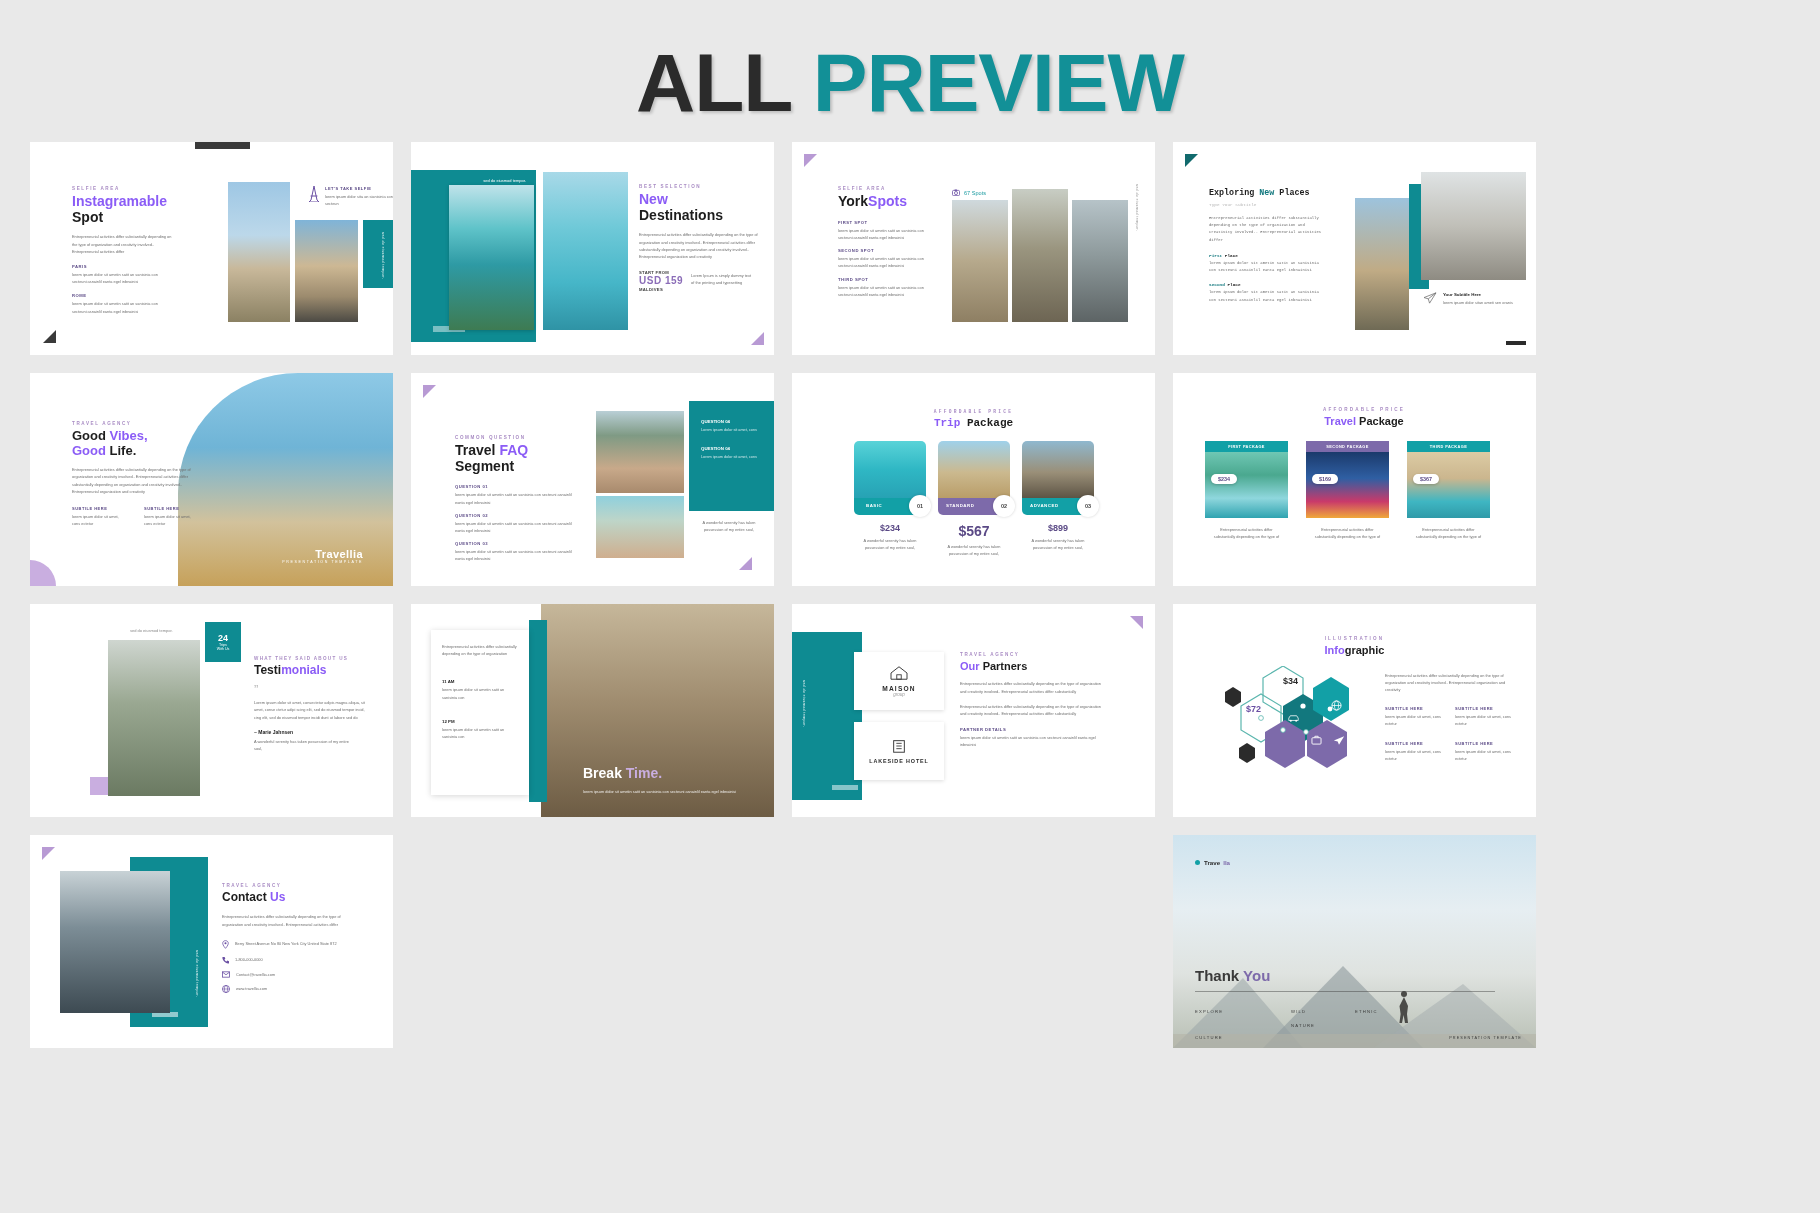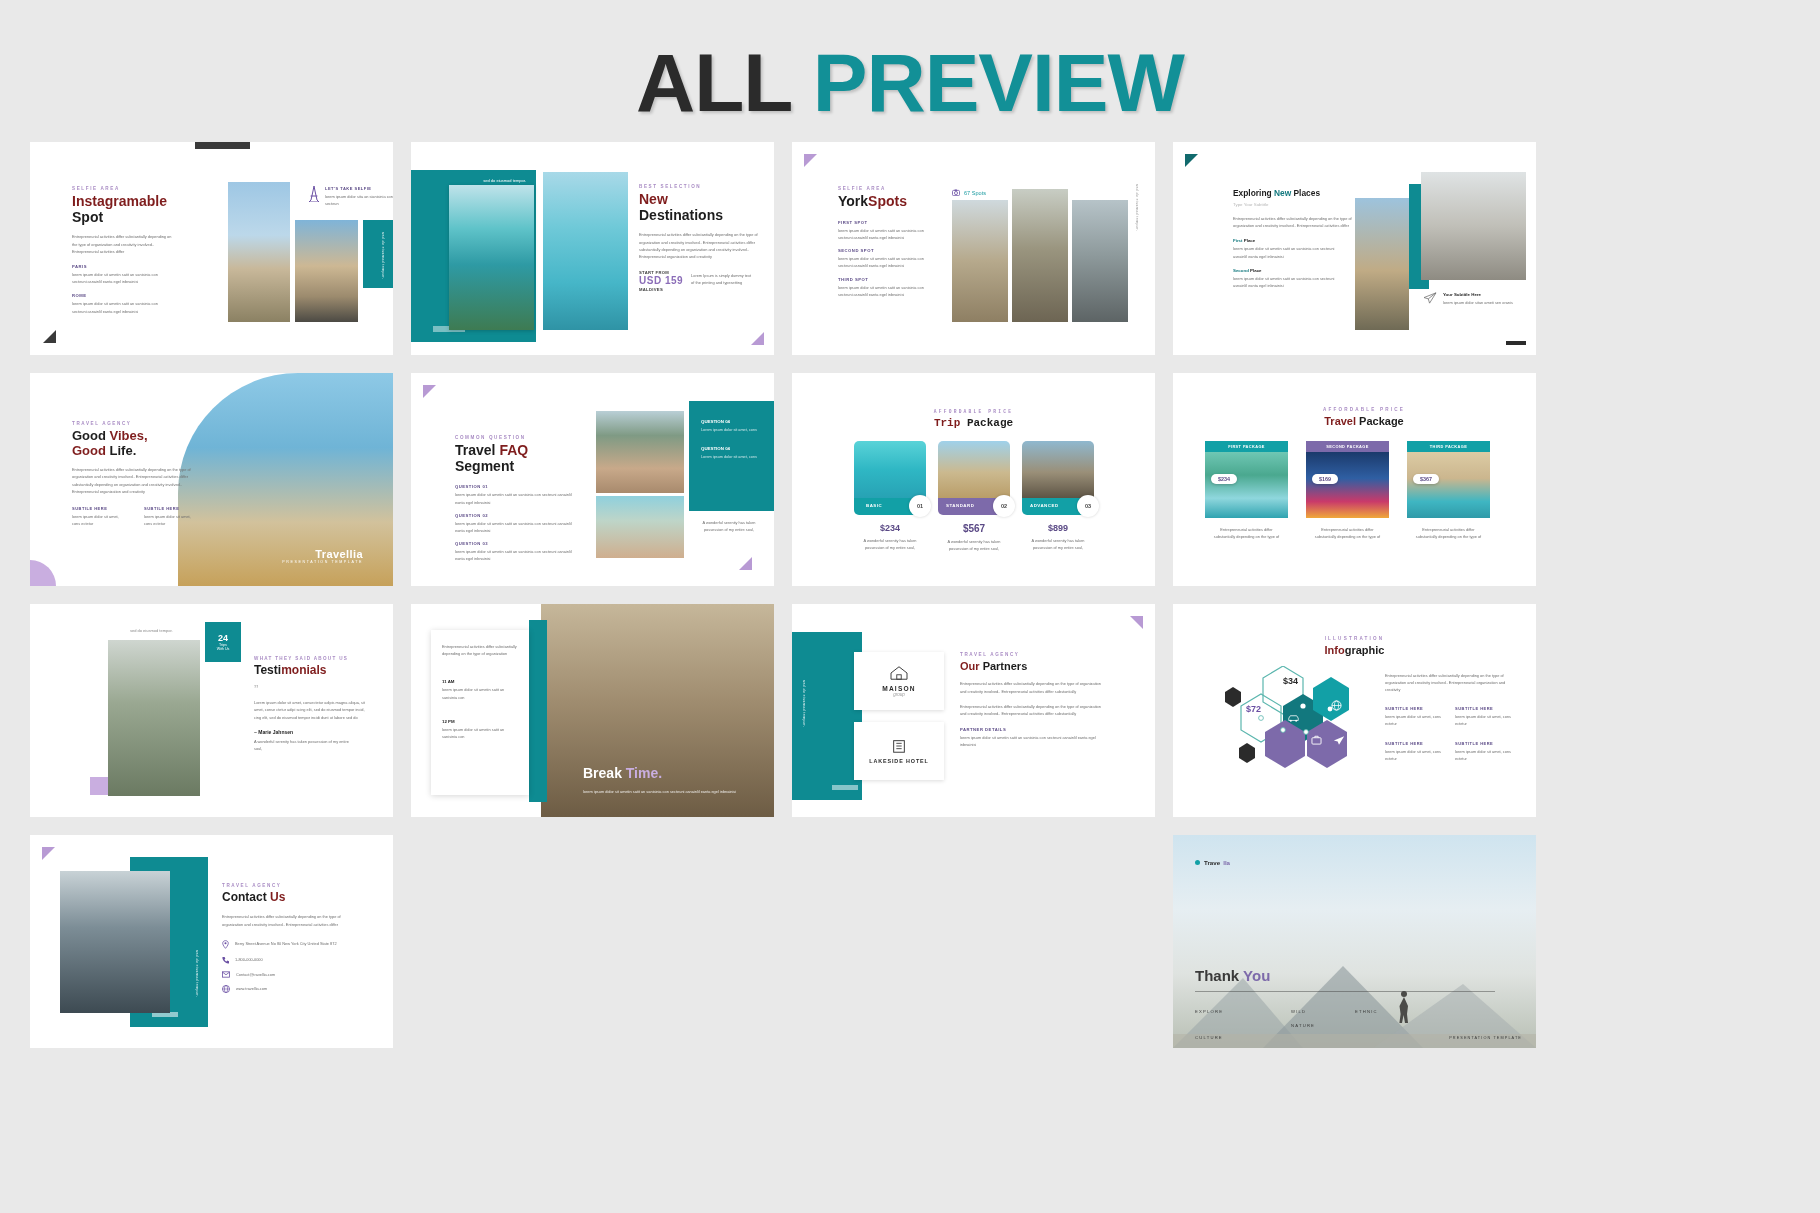--- a/index.html
+++ b/index.html
@@ -37,21 +37,21 @@
     overflow: hidden;
     flex: none;
   }
 
   
   .eyebrow {
     font-size: 4.6px; letter-spacing: 1.6px; color: #a98cc4;
     font-weight: bold; text-transform: uppercase;
   }
   .h1 { font-size: 14px; font-weight: bold; color: #1d1d1d; line-height: 1.12; }
-  .h1 .pv { color: #7f1d1d; }
+  .h1 .pv { color: #8b5cf6; }
   .body-txt {
     font-size: 3.9px; color: #6d6d6d; line-height: 1.85;
   }
   .mini-head {
     font-size: 4.2px; font-weight: bold; color: #5b4a86;
     letter-spacing: .5px; text-transform: uppercase;
   }
   .tri-purple {
     width: 0; height: 0;
     border-left: 13px solid #b89ad4;
@@ -211,21 +211,21 @@
       <div class="photo ph-desert" style="position:absolute;left:160px;top:58px;width:56px;height:122px;"></div>
       <div class="photo ph-friends" style="position:absolute;left:220px;top:47px;width:56px;height:133px;"></div>
       <div class="photo ph-cliff" style="position:absolute;left:280px;top:58px;width:56px;height:122px;"></div>
       <div class="vertical-txt" style="position:absolute;right:16px;top:42px;color:#8a8a8a;">sed do eiusmod tempor.</div>
     </div>
 
     <div class="slide">
       <div style="position:absolute;left:12px;top:12px;">
         <div class="tri-teal"></div>
       </div>
-      <div style="position:absolute;left:60px;top:46px;width:122px;">
+      <div style="position:absolute;left:36px;top:46px;width:122px;font-family:Liberation Mono, monospace;">
         <div style="font-size:8.4px;font-weight:bold;color:#1d1d1d;">
           <span>Exploring </span><span class="tl" style="color:#12787e">New</span><span> Places</span>
         </div>
         <div style="font-size:4.4px;color:#b7b7b7;margin-top:4px;">Type Your Subtitle</div>
         <div class="body-txt" style="margin-top:8px;width:120px;">Entrepreneurial activities differ substantially depending on the type of organization and creativity involved.. Entrepreneurial activities differ</div>
         <div style="margin-top:9px;">
           <div style="font-size:4.4px;font-weight:bold;color:#1d1d1d;"><span style="color:#12787e">First</span><span> Place</span></div>
           <div class="body-txt" style="margin-top:2px;width:115px;">lorem ipsum dolor sit ametin satit an sanisinia con secteuni asnainlil eanta egel inbnainisi</div>
         </div>
         <div style="margin-top:8px;">
@@ -335,21 +335,21 @@
           </div>
           <div style="text-align:center;margin-top:8px;font-size:9px;font-weight:bold;color:#5b4a86;">$234</div>
           <div class="body-txt" style="text-align:center;margin-top:4px;padding:0 6px;">A wonderful serenity has taken possession of my entire soul,</div>
         </div>
         <div style="width:72px;">
           <div class="photo ph-jeep" style="width:72px;height:57px;border-radius:5px 5px 0 0;"></div>
           <div style="position:relative;background:#7d6aaa;height:17px;border-radius:0 0 5px 5px;">
             <div style="position:absolute;left:8px;top:5px;font-size:4.4px;font-weight:bold;color:#fff;letter-spacing:.5px;">STANDARD</div>
             <div style="position:absolute;right:-5px;top:-3px;width:22px;height:22px;border-radius:50%;background:#fff;box-shadow:0 0 3px rgba(0,0,0,.18);display:flex;align-items:center;justify-content:center;font-size:5.5px;font-weight:bold;color:#444;">02</div>
           </div>
-          <div style="text-align:center;margin-top:8px;font-size:10px;font-weight:bold;color:#5b4a86;">$567</div>
+          <div style="text-align:center;margin-top:8px;font-size:14px;font-weight:bold;color:#5b4a86;">$567</div>
           <div class="body-txt" style="text-align:center;margin-top:4px;padding:0 6px;">A wonderful serenity has taken possession of my entire soul,</div>
         </div>
         <div style="width:72px;">
           <div class="photo ph-bike" style="width:72px;height:57px;border-radius:5px 5px 0 0;"></div>
           <div style="position:relative;background:#12a0a6;height:17px;border-radius:0 0 5px 5px;">
             <div style="position:absolute;left:8px;top:5px;font-size:4.4px;font-weight:bold;color:#fff;letter-spacing:.5px;">ADVANCED</div>
             <div style="position:absolute;right:-5px;top:-3px;width:22px;height:22px;border-radius:50%;background:#fff;box-shadow:0 0 3px rgba(0,0,0,.18);display:flex;align-items:center;justify-content:center;font-size:5.5px;font-weight:bold;color:#444;">03</div>
           </div>
           <div style="text-align:center;margin-top:8px;font-size:9px;font-weight:bold;color:#5b4a86;">$899</div>
           <div class="body-txt" style="text-align:center;margin-top:4px;padding:0 6px;">A wonderful serenity has taken possession of my entire soul,</div>

